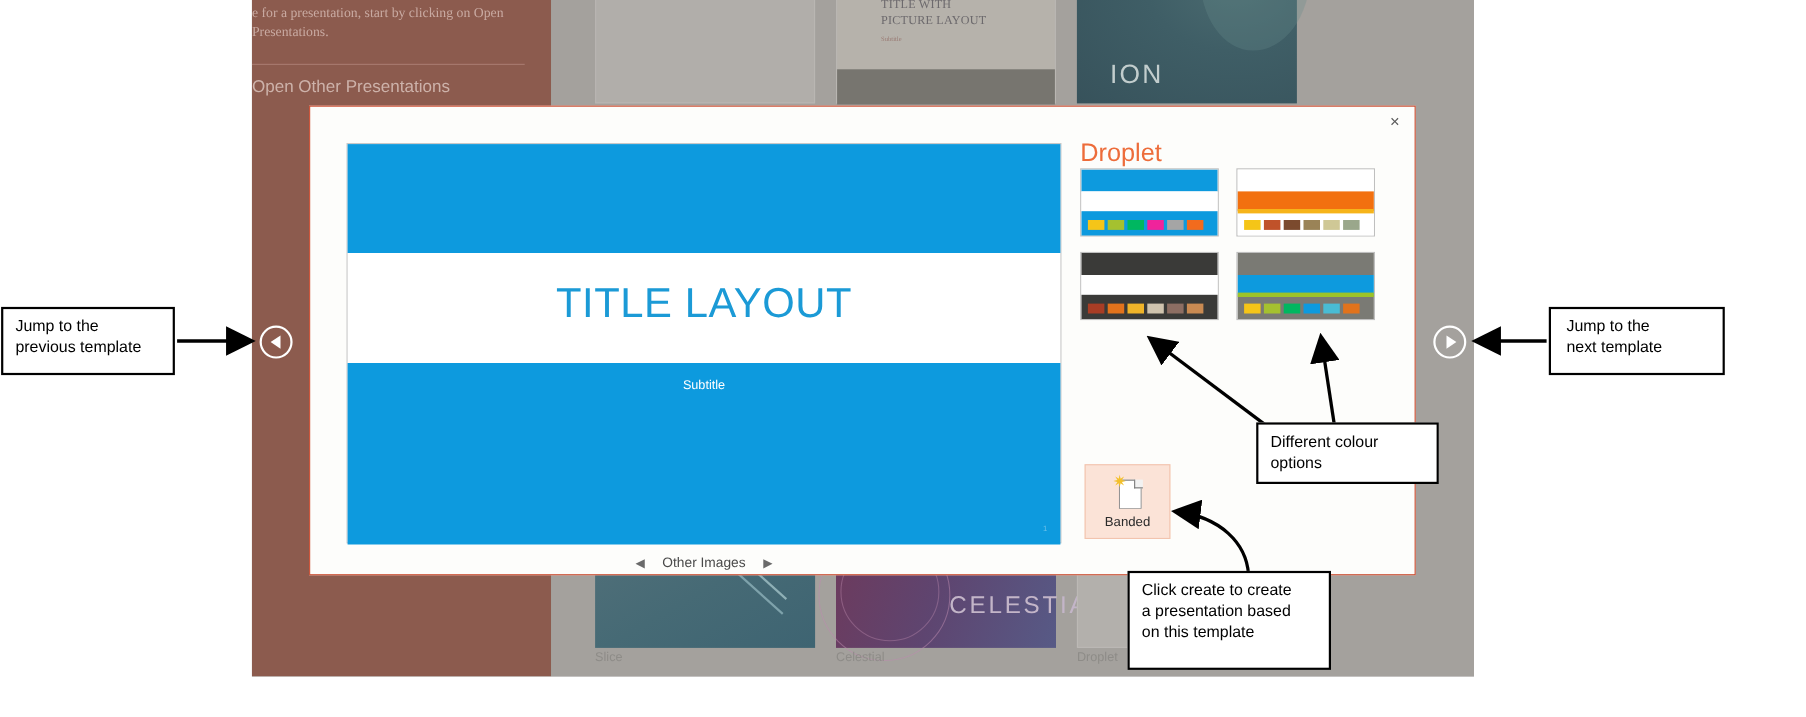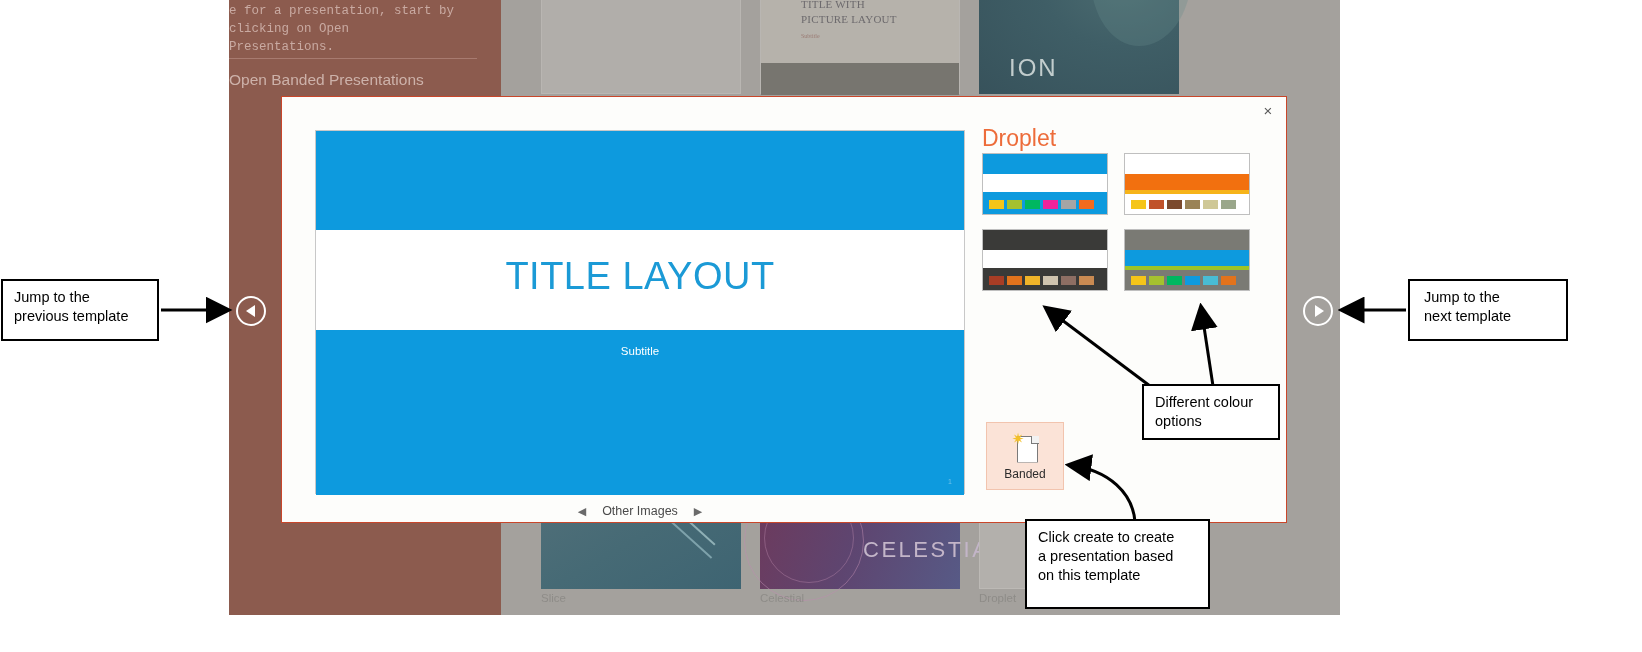--- a/index.html
+++ b/index.html
@@ -17,21 +17,21 @@
     background: #9e9c99;
     overflow: hidden;
   }
   .bg-left-pane {
     position: absolute; left: 0; top: 0; width: 272px; height: 615px;
     background: #8c5b4e;
   }
   .bg-left-text {
     position: absolute; left: 0px; top: 2px; width: 255px;
     color: #c9aaa2; font-size: 12.5px; line-height: 18px;
-    font-family: Liberation Mono, monospace;
+    font-family: Liberation Serif, serif;
   }
   .bg-divider {
     position: absolute; left: 0px; top: 58px; width: 248px; height: 1px;
     background: #a87b70;
   }
   .bg-open-other {
     position: absolute; left: 0px; top: 71px; width: 250px;
     color: #cdb2aa; font-size: 15.5px;
   }
   .bg-right-pane {
@@ -192,21 +192,21 @@
   .create-label { font-size: 12px; color: #2b2b2b; margin-top: 3px; }
 
   
   .callout {
     position: absolute; background: #ffffff; border: 2px solid #000000;
     font-size: 14.5px; line-height: 19px; color: #000000;
     padding: 7px 11px; font-family: "Liberation Sans", sans-serif;
   }
   .co-prev  { left: 1px;    top: 279px; width: 158px; height: 62px; }
   .co-next  { left: 1408px; top: 279px; width: 160px; height: 62px; padding-left: 14px; }
-  .co-colour{ left: 1142px; top: 384px; width: 138px; height: 56px; }
+  .co-colour{ left: 1142px; top: 384px; width: 166px; height: 56px; }
   .co-create{ left: 1025px; top: 519px; width: 185px; height: 90px; }
 
   .ann-svg { position: absolute; left: 0; top: 0; width: 1642px; height: 652px; pointer-events: none; }
 
   
   .nav-circle {
     position: absolute; width: 30px; height: 30px; border-radius: 50%;
     border: 2px solid #ffffff; display: flex; align-items: center; justify-content: center;
     cursor: pointer;
   }
@@ -224,21 +224,21 @@
 </head>
 <body>
 
 <div id="root">
 
   <div class="bg-app">
 
     <div class="bg-left-pane">
       <div class="bg-left-text">e for a presentation, start by clicking on Open<br>Presentations.</div>
       <div class="bg-divider"></div>
-      <div class="bg-open-other">Open Banded Presentations</div>
+      <div class="bg-open-other">Open Other Presentations</div>
     </div>
 
     <div class="bg-right-pane">
       <div class="thumb thumb-blank"></div>
 
       <div class="thumb thumb-picture">
 
         <div class="pic-title">TITLE WITH<br>PICTURE LAYOUT</div>
         <div class="pic-sub">Subtitle</div>
         <div class="pic-footer"></div>

